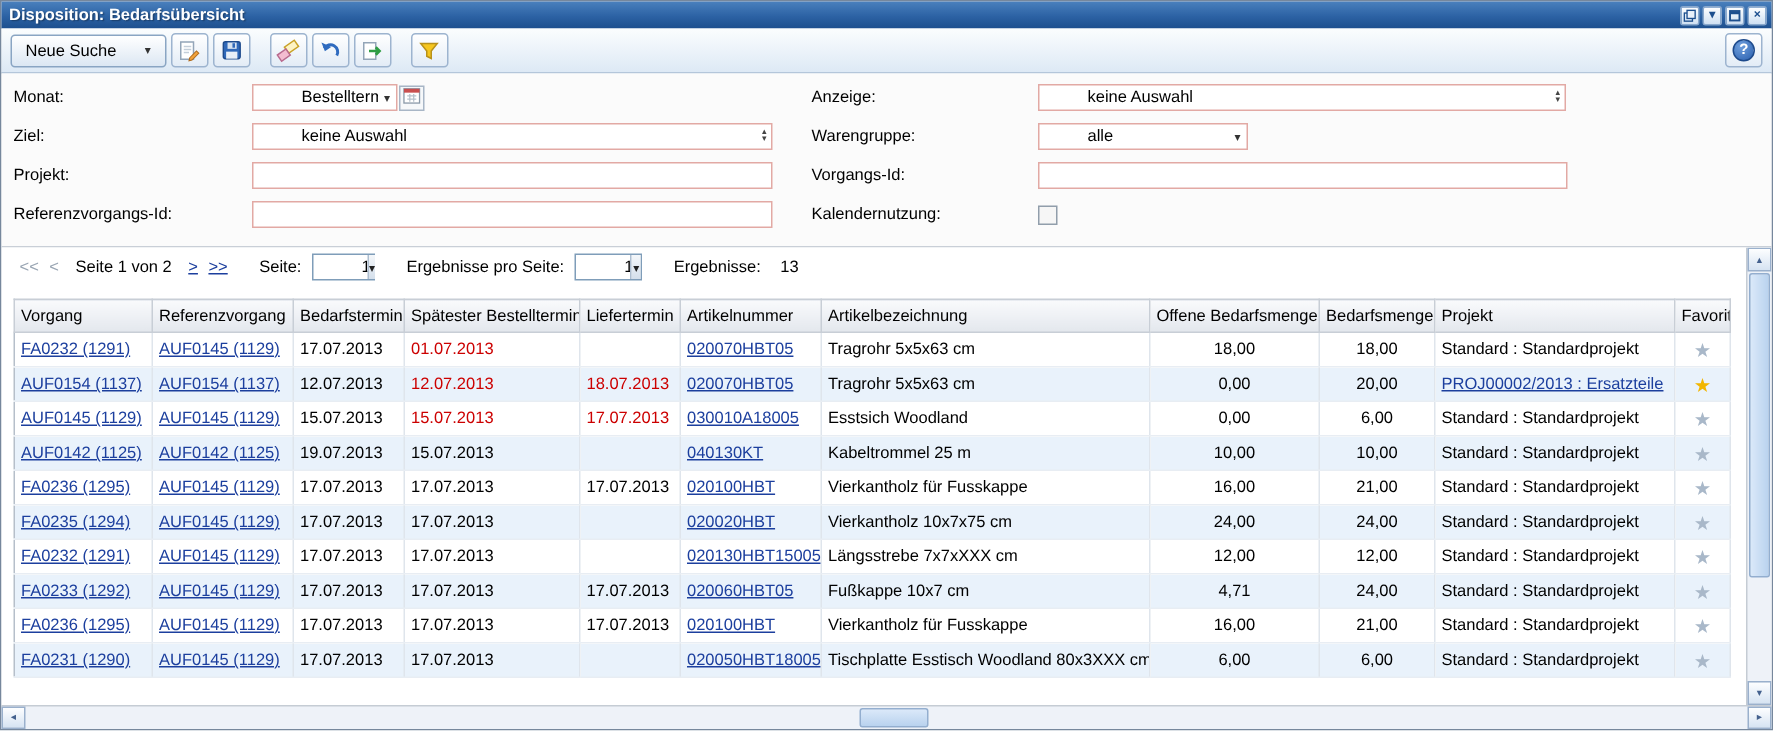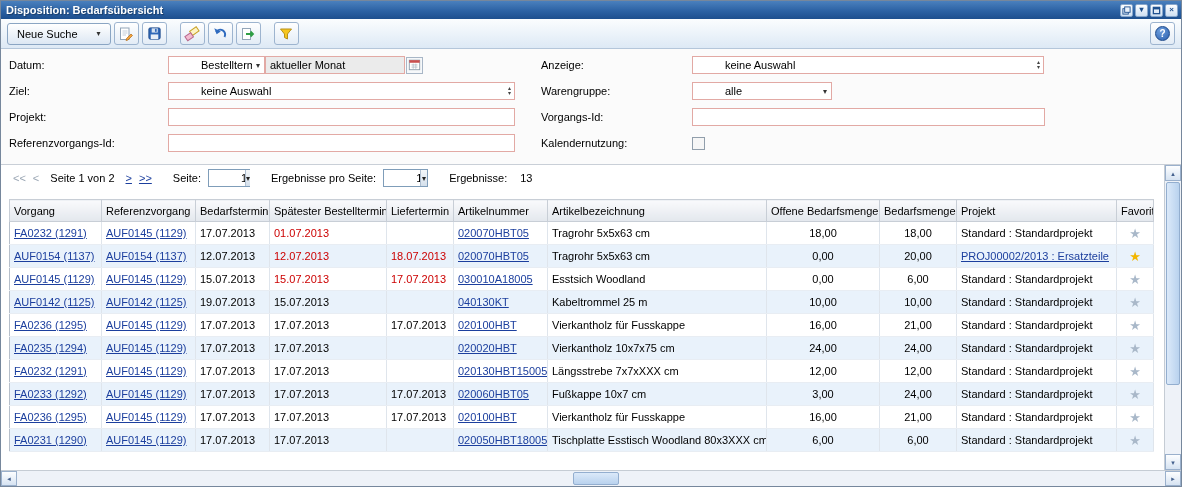--- a/index.html
+++ b/index.html
@@ -169,27 +169,26 @@
             <path d="M2.5 3 H13.5 L9.5 8 V13 L6.5 11.5 V8 Z" fill="#f6c61e" stroke="#b8911a"></path>
           </svg>
         </span>
     </div>
     <div class="icon-btn help-btn">
       <span class="help-glyph">?</span>
     </div>
   </div>
 
   <div class="filter-panel">
-    <label class="f-label">Datum:</label>
+    <label class="f-label">Monat:</label>
     <div class="f-field">
       <div class="selectbox w97">
         <span class="sel-text">Bestelltermin</span>
         <span class="sel-arrow">▾</span>
       </div>
-      <input class="input readonly w140" readonly="" value="aktueller Monat" style="">
       <div class="cal-btn">
         <span><svg width="13" height="13" viewBox="0 0 15 15">
               <rect x="1.5" y="2.5" width="12" height="11" fill="#fff" stroke="#8a99a8"></rect>
               <rect x="1.5" y="2.5" width="12" height="3" fill="#c94f4f"></rect>
               <path d="M4 8 H11 M4 10.5 H11 M6 6.5 V12.5 M9 6.5 V12.5" stroke="#b8c2cc" stroke-width="1"></path>
             </svg></span>
       </div>
     </div>
     <label class="f-label">Anzeige:</label>
     <div class="f-field">
@@ -384,21 +383,21 @@
     <td class="fav"><span class="star">★</span></td>
   </tr>
             <tr class="alt">
     <td><span class="link">FA0233 (1292)</span></td>
     <td><span class="link">AUF0145 (1129)</span></td>
     <td>17.07.2013</td>
     <td>17.07.2013</td>
     <td>17.07.2013</td>
     <td><span class="link">020060HBT05</span></td>
     <td>Fußkappe 10x7 cm</td>
-    <td class="num">3,00</td>
+    <td class="num">4,71</td>
     <td class="num">24,00</td>
     <td>Standard : Standardprojekt</td>
     <td class="fav"><span class="star">★</span></td>
   </tr>
             <tr>
     <td><span class="link">FA0236 (1295)</span></td>
     <td><span class="link">AUF0145 (1129)</span></td>
     <td>17.07.2013</td>
     <td>17.07.2013</td>
     <td>17.07.2013</td>

